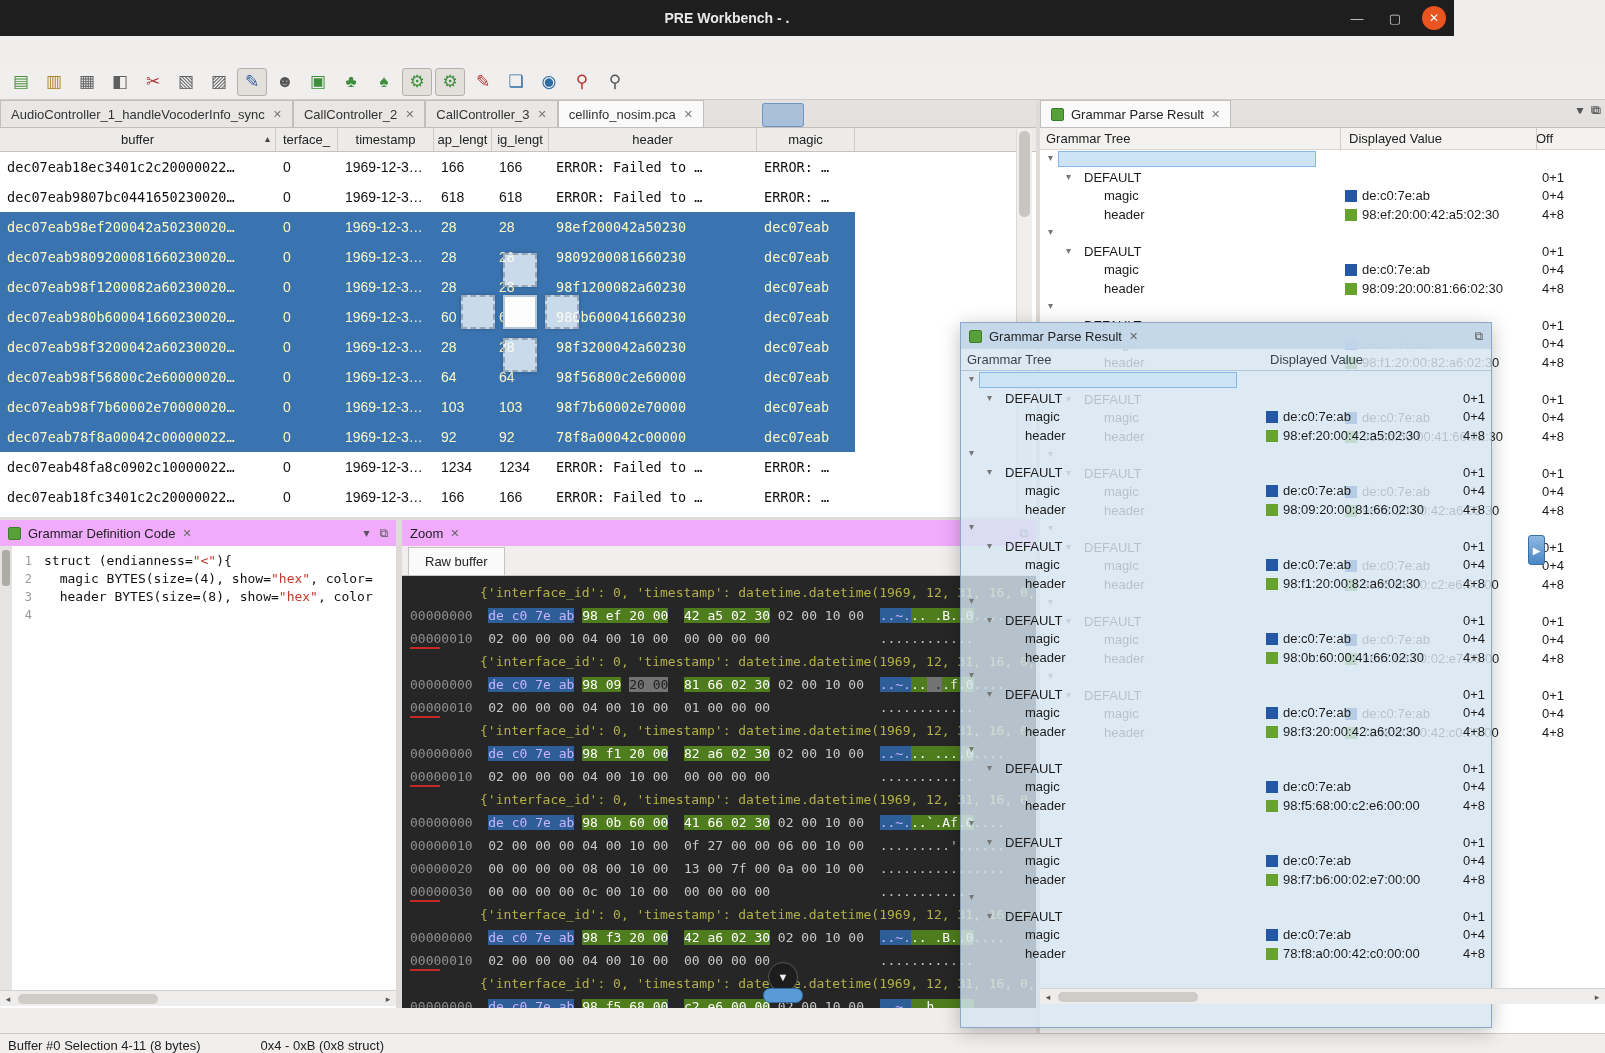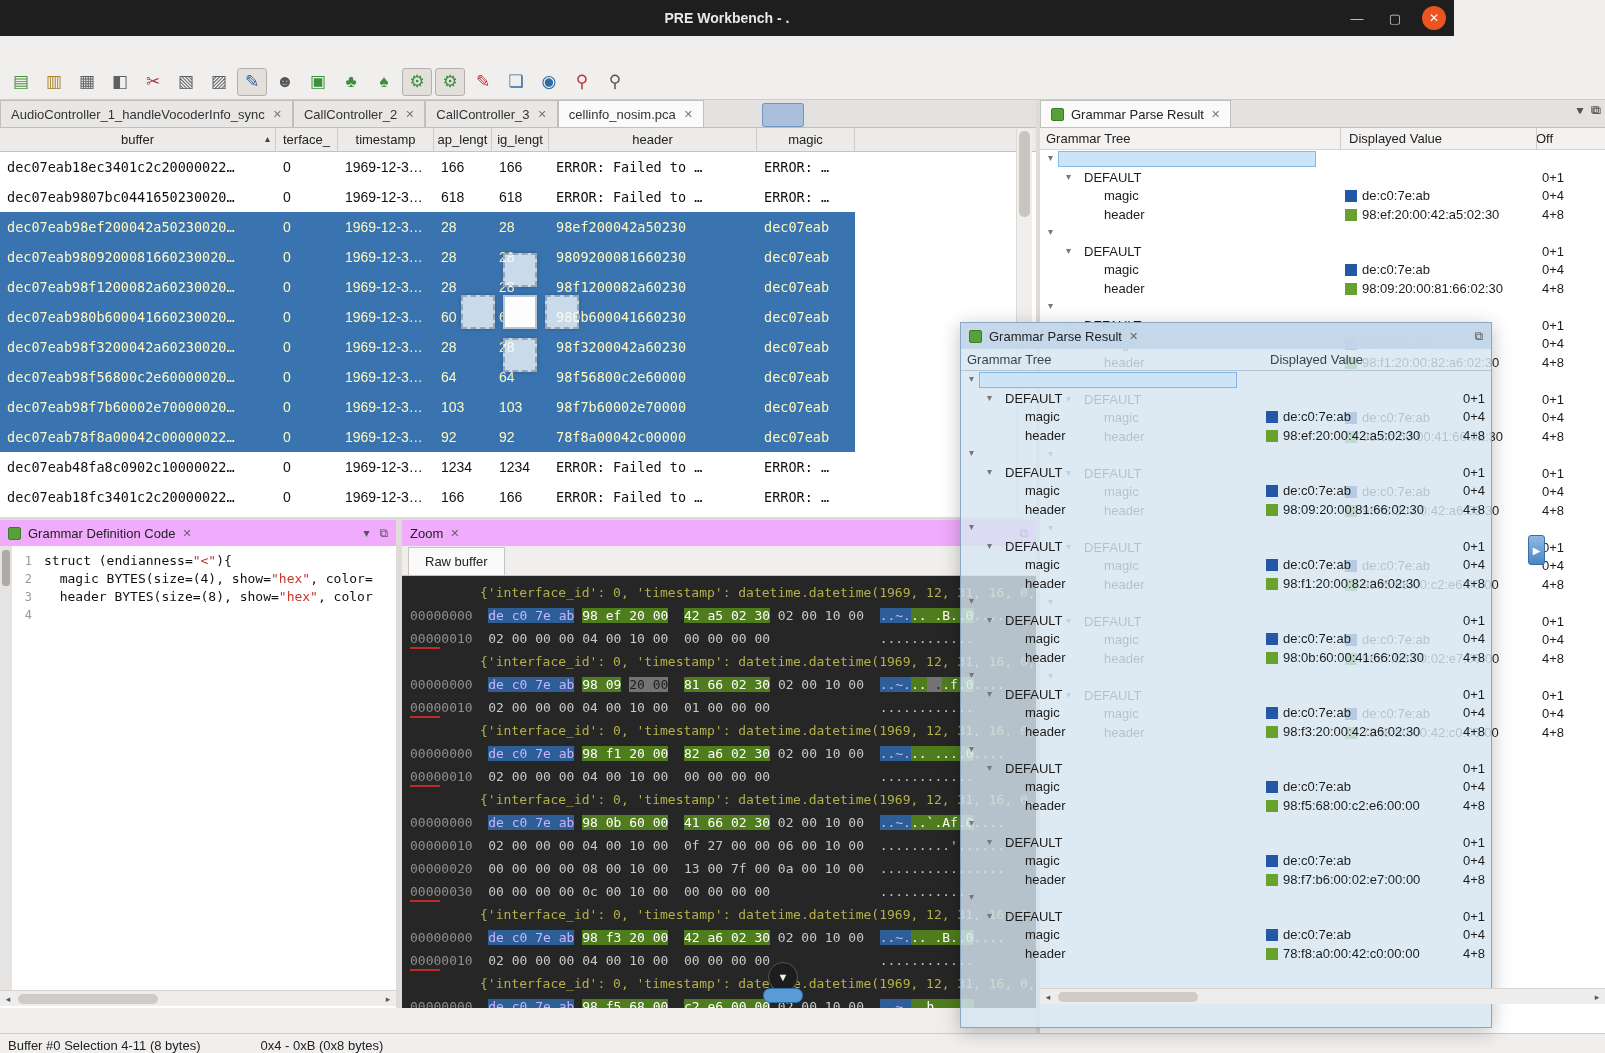--- a/index.html
+++ b/index.html
@@ -787,16 +787,16 @@
           <span class="fname">header</span>
           <span class="chip" style="background:#67a22f"></span>
           <span class="tval">78:f8:a0:00:42:c0:00:00</span>
           <span class="toff">4+8</span>
         </div>
       </div>
   </div>
 
   <div class="statusbar">
     <span class="sb-left">Buffer #0  Selection 4-11 (8 bytes)</span>
-    <span class="sb-mid">0x4 - 0xB (0x8 bytes)</span>
+    <span class="sb-mid">0x4 - 0xB (0x8 struct)</span>
   </div>
 
 </div>
 
 </body></html>

